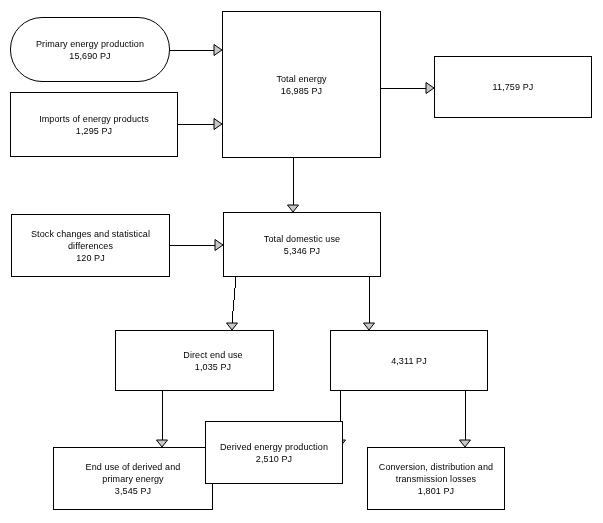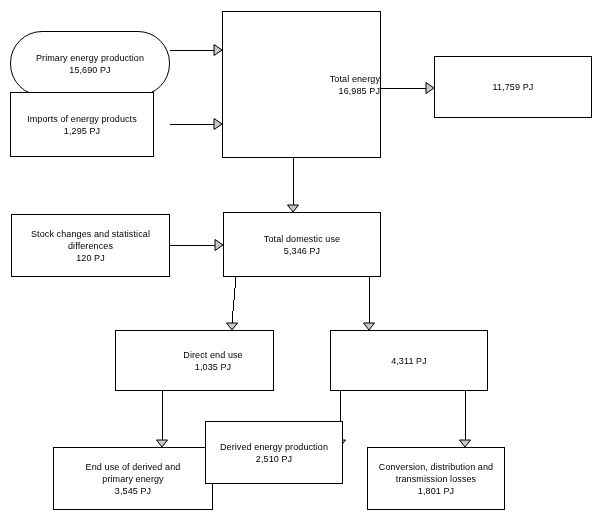--- a/index.html
+++ b/index.html
@@ -90,31 +90,31 @@
     <line x1="340" y1="391" x2="340" y2="440"></line>
     <polygon class="ahead" points="334.5,440 345.5,440 340,447"></polygon>
 
     <line x1="465" y1="391" x2="465" y2="440"></line>
     <polygon class="ahead" points="459.5,440 470.5,440 465,447"></polygon>
 
     <line x1="205" y1="479" x2="168" y2="479"></line>
     <polygon class="ahead" points="168,473.5 168,484.5 160,479"></polygon>
   </svg>
 
-  <div class="node" style="left:10px; top:31px; width:160px; height:65px;border-radius:32px;">
+  <div class="node" style="left:10px; top:17px; width:160px; height:65px;border-radius:32px;">
     <span class="nlabel">Primary energy production</span>
     <span class="nvalue">15,690 PJ</span>
   </div>
 
-  <div class="node" style="left:10px; top:92px; width:144px; height:65px;">
+  <div class="node" style="left:10px; top:92px; width:168px; height:65px;">
     <span class="nlabel">Imports of energy products</span>
     <span class="nvalue">1,295 PJ</span>
   </div>
 
-  <div class="node" style="left:222px; top:11px; width:159px; height:147px;align-items:flex-end;">
+  <div class="node" style="left:222px; top:11px; width:159px; height:147px;">
     <span class="nlabel">Total energy</span>
     <span class="nvalue">16,985 PJ</span>
   </div>
 
   <div class="node" style="left:434px; top:56px; width:158px; height:62px;">
     <span class="nvalue">11,759 PJ</span>
   </div>
 
   <div class="node" style="left:11px; top:214px; width:159px; height:63px;">
     <span class="nlabel">Stock changes and statistical

